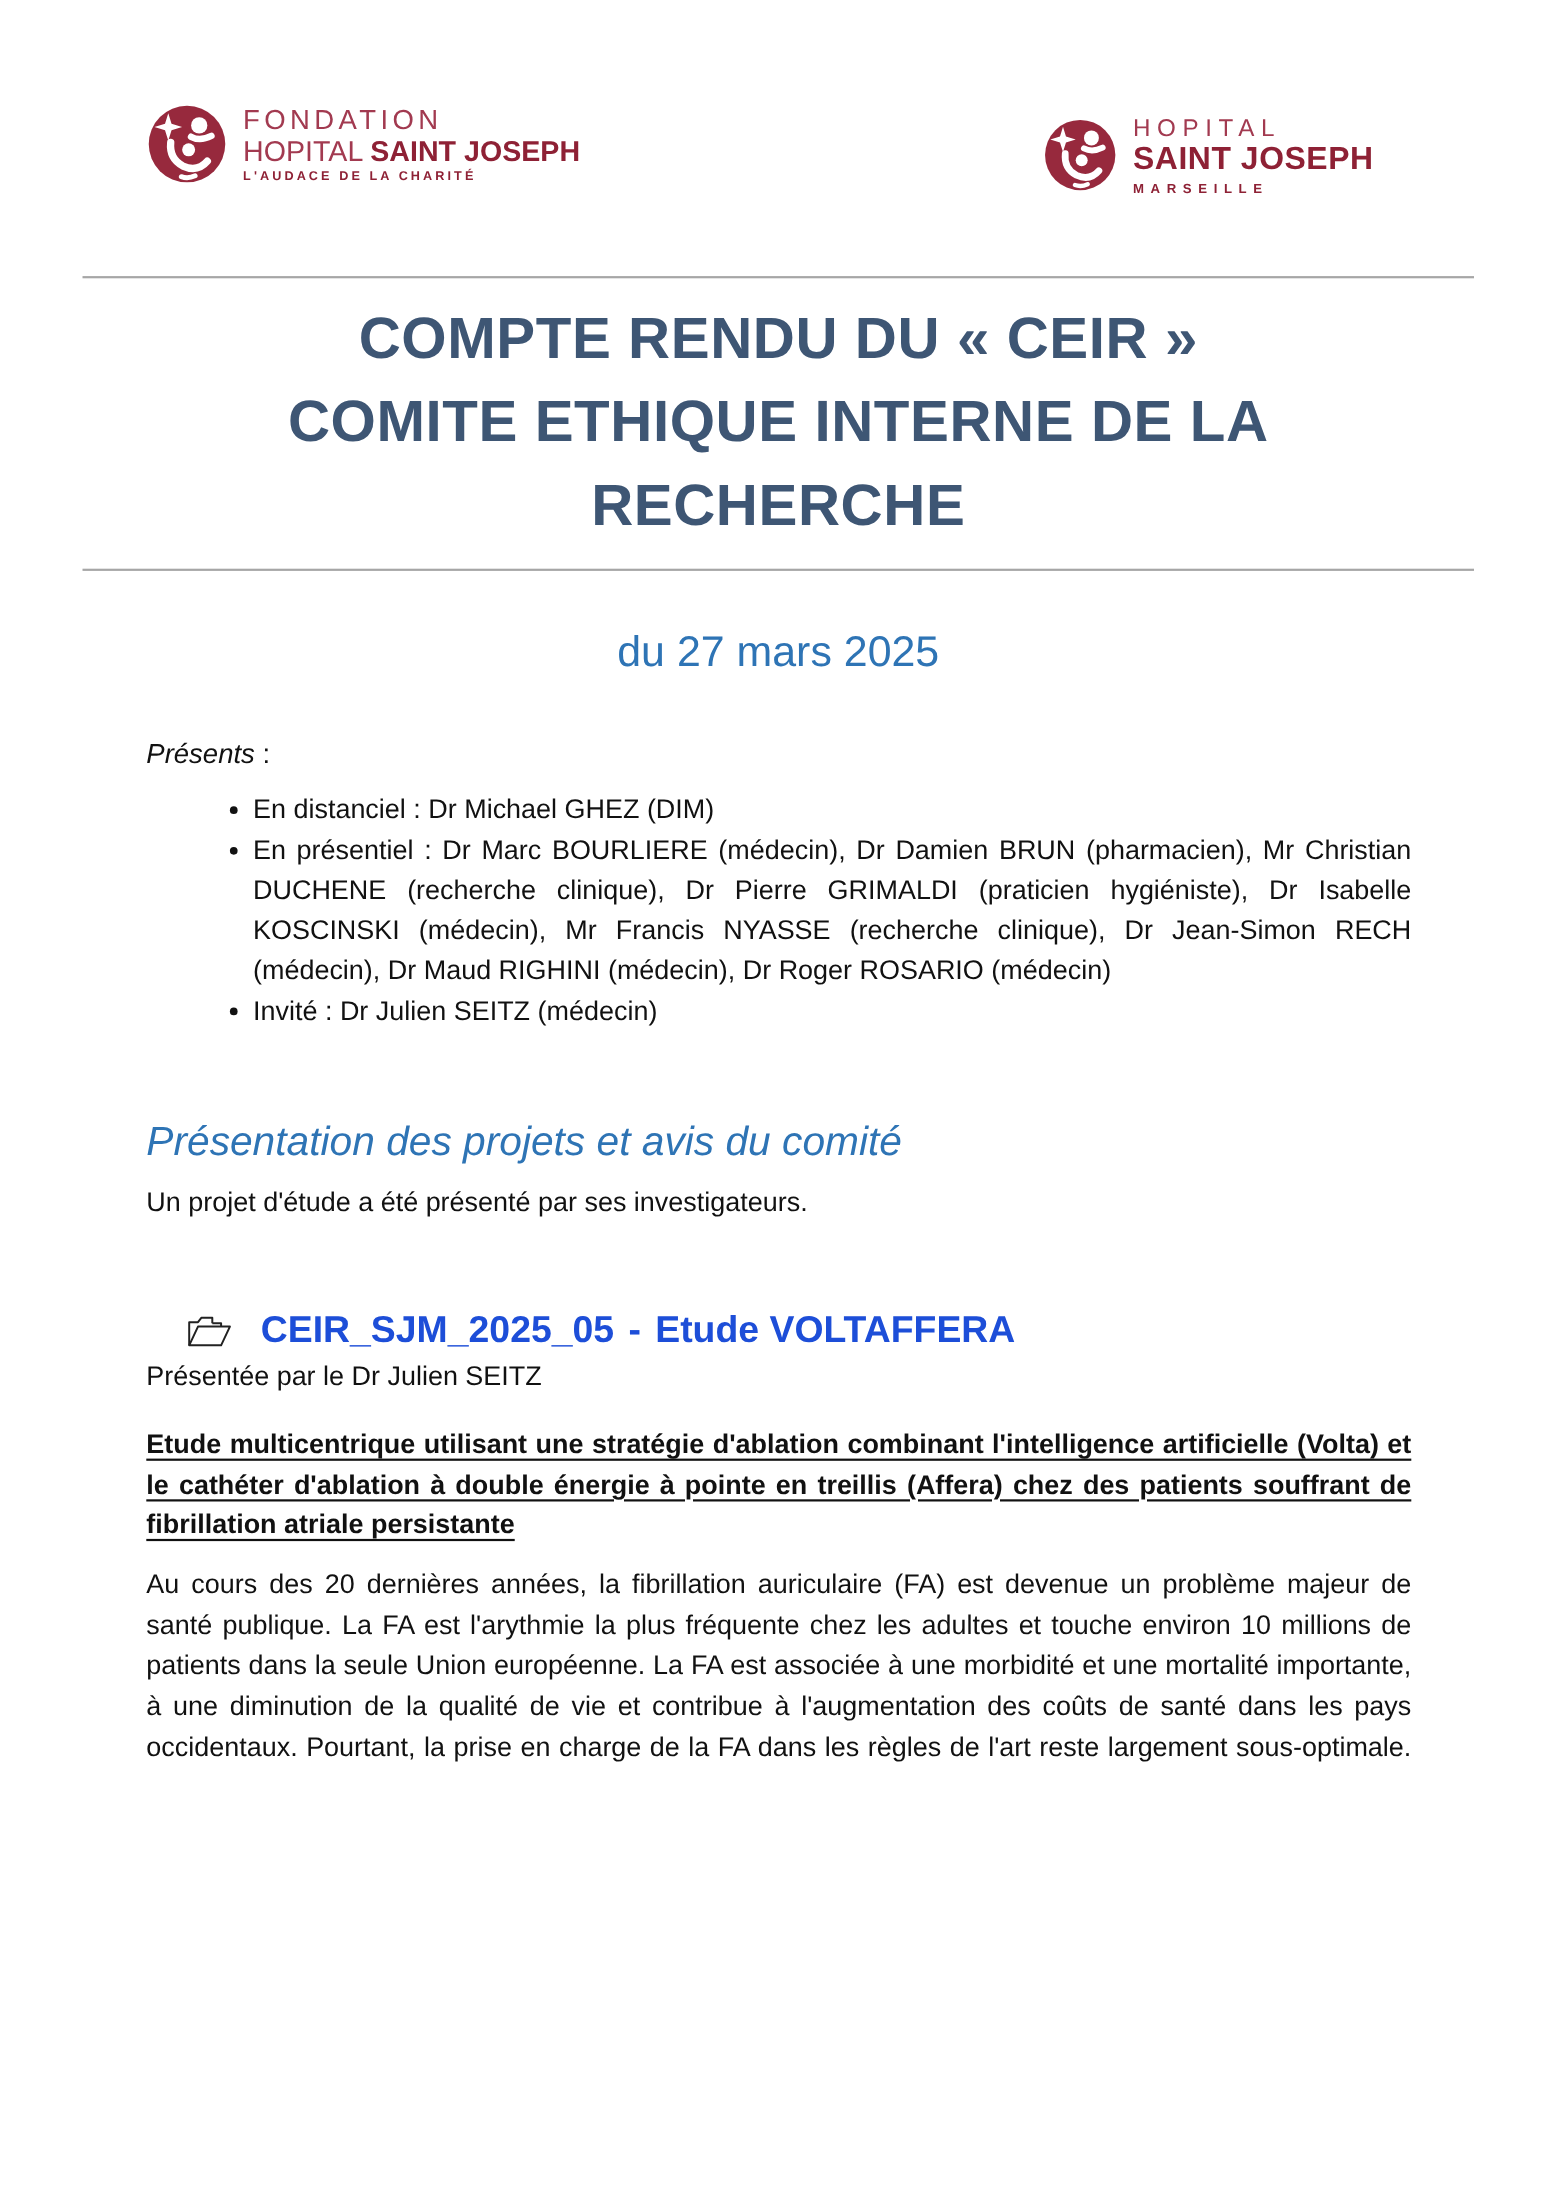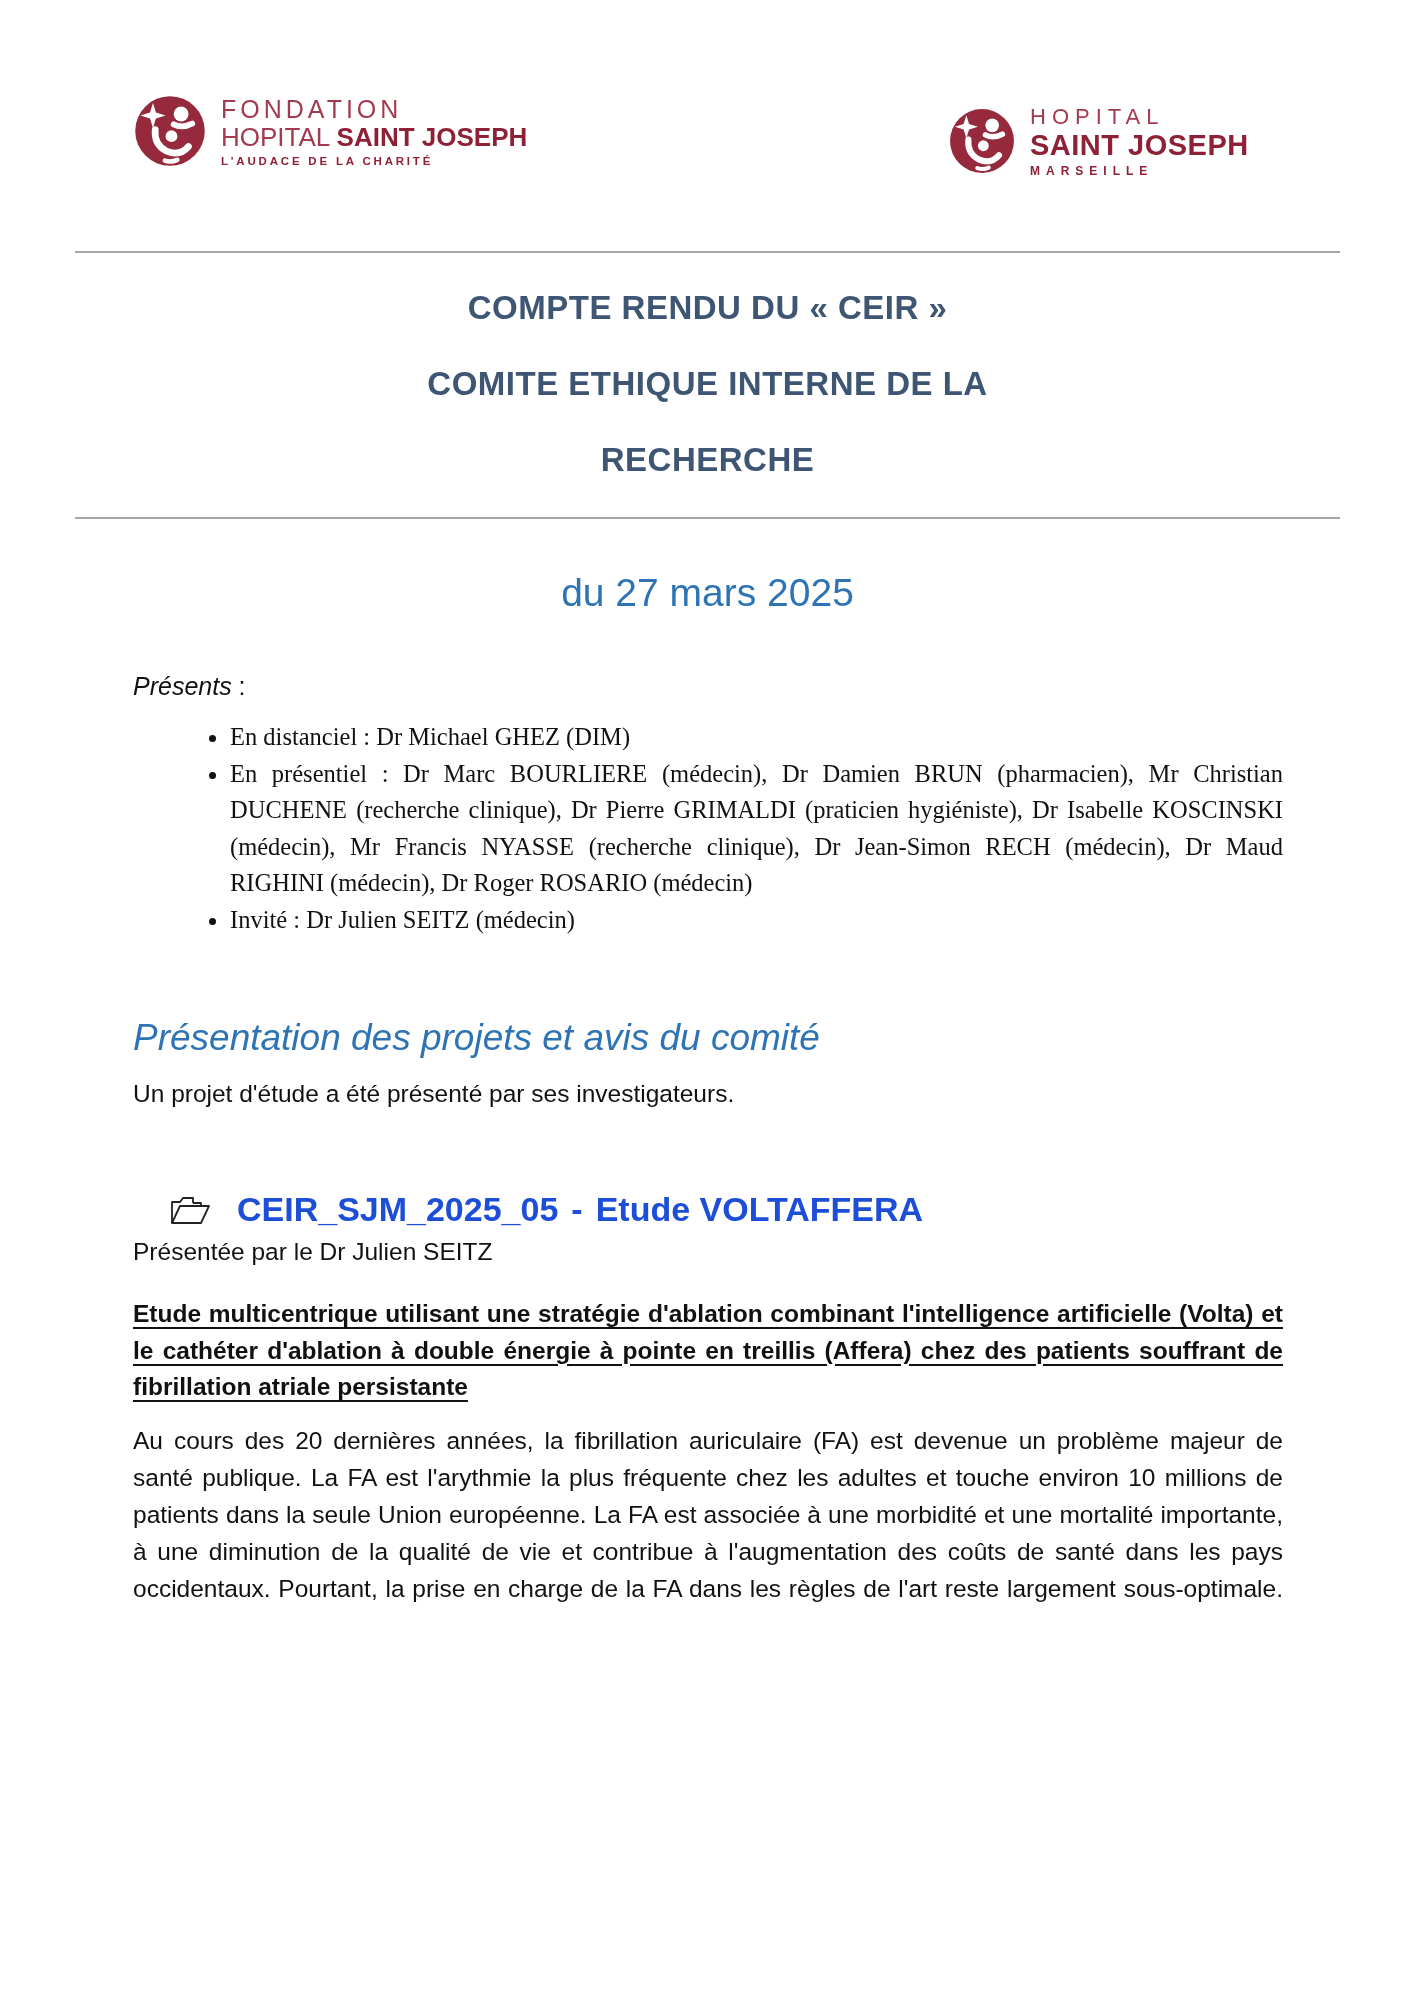--- a/index.html
+++ b/index.html
@@ -25,33 +25,33 @@
   .rg-l3 { font-size:12px; font-weight:700; letter-spacing:6px; color:#8E2135; margin-top:3px; }
 
   
   .rule { position:absolute; left:75px; right:75px; border-top:2px solid #A6A6A6; }
   .rule-top { top:251px; }
   .rule-bottom { top:517px; }
 
   
   .doc-title {
     position:absolute; left:90px; right:90px; top:270px; text-align:center;
-    color:#3E5674; font-weight:700; font-size:33px; line-height:76px; letter-spacing:0.5px;
+    color:#3E5674; font-weight:700; font-size:53px; line-height:76px; letter-spacing:0.5px;
   }
   .doc-date {
     position:absolute; left:0; right:0; top:571px; text-align:center;
     color:#2E74B5; font-size:39px;
   }
 
   
   .presents { position:absolute; left:133px; top:672px; font-size:25px; color:#111; }
   .presents .lbl { font-weight:400; font-style:italic; }
   .attendees {
     position:absolute; left:133px; right:132px; top:719px;
-    font-size:24.5px; line-height:36.5px; list-style:disc; padding-left:97px; color:#111;font-family:Liberation Serif, serif;
+    font-size:24.5px; line-height:36.5px; list-style:disc; padding-left:97px; color:#111;
   }
   .attendees li { text-align:justify; }
 
   
   .section-heading {
     position:absolute; left:133px; top:1017px;
     color:#2E74B5; font-style:italic; font-size:37px;
   }
   .section-intro { position:absolute; left:133px; top:1080px; font-size:24.5px; color:#111; }
 

